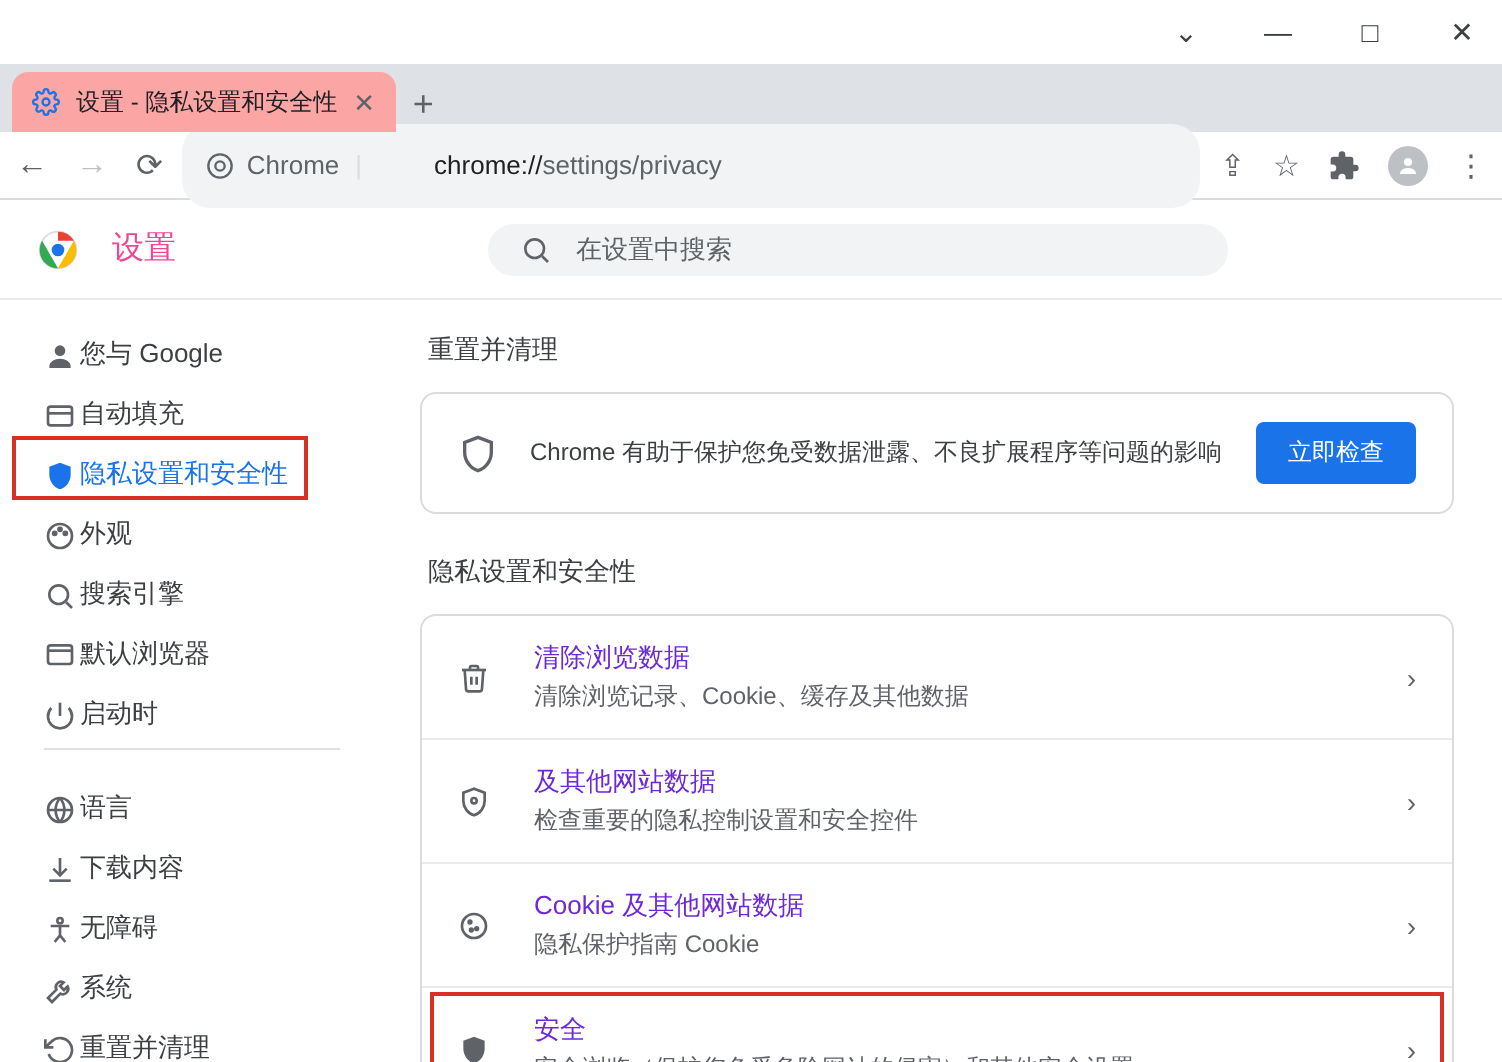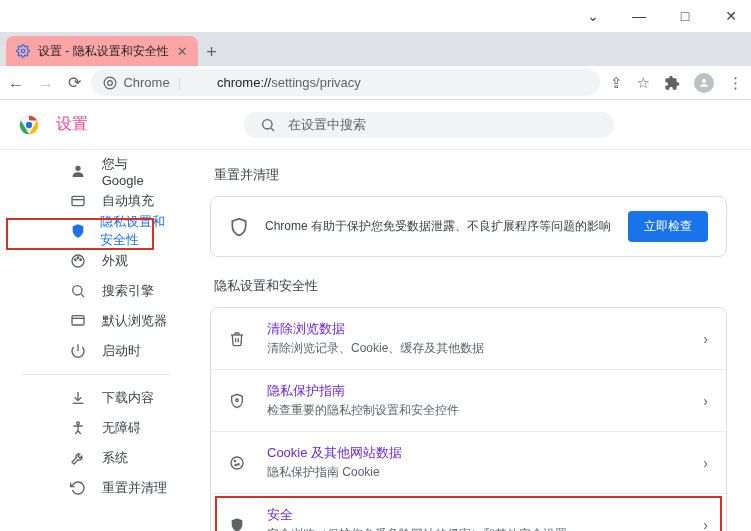--- a/index.html
+++ b/index.html
@@ -10,34 +10,34 @@
 
   .tab-strip { height: 34px; display: flex; align-items: flex-end; background: #dee1e6; padding-left: 6px; }
   .tab { background: #fca5a5; border-radius: 8px 8px 0 0; height: 30px; display: flex; align-items: center; padding: 0 10px; gap: 8px; min-width: 190px; position: relative; }
   .tab .favicon { width: 14px; height: 14px; display: flex; align-items: center; justify-content: center; }
   .tab-title { font-size: 12px; flex: 1; white-space: nowrap; overflow: hidden; }
   .tab-close { font-size: 13px; color: #5f6368; }
   .newtab { width: 28px; height: 28px; display: flex; align-items: center; justify-content: center; color: #5f6368; font-size: 18px; }
 
   .addr-bar { height: 34px; display: flex; align-items: center; padding: 0 8px; gap: 10px; border-bottom: 1px solid #dadce0; }
   .nav-icons { display: flex; align-items: center; gap: 14px; color: #5f6368; font-size: 16px; }
-  .addr-field { flex: 1; display: flex; align-items: center; gap: 8px; background: #f1f3f4; border-radius: 14px; height: 27px; padding: 0 12px; color: #5f6368; font-size: 13px; }
+  .addr-field { flex: 1; display: flex; align-items: center; gap: 8px; background: #f1f3f4; border-radius: 14px; height: 42px; padding: 0 12px; color: #5f6368; font-size: 13px; }
   .addr-field .host { color: #202124; margin-left: 28px; }
   .addr-field .path { color: #5f6368; }
   .addr-right { display: flex; align-items: center; gap: 14px; color: #5f6368; font-size: 15px; }
   .avatar { width: 20px; height: 20px; border-radius: 50%; background: #bdc1c6; display:flex;align-items:center;justify-content:center;font-size:12px;color:#fff;}
 
   .subheader { height: 50px; display: flex; align-items: center; padding: 0 18px; gap: 16px; border-bottom: 1px solid #e8eaed; }
   .chrome-logo { width: 22px; height: 22px; }
   .settings-title { font-size: 16px; color: #ec4899; }
   .search-pill { margin-left: 140px; flex: 0 0 370px; background: #f1f3f4; border-radius: 18px; height: 26px; display: flex; align-items: center; padding: 0 16px; gap: 12px; color: #5f6368; }
 
   .main { display: flex; height: calc(531px - 32px - 34px - 34px - 50px); }
   .sidebar { width: 186px; padding-top: 6px; overflow: hidden; }
-  .side-item { height: 30px; display: flex; align-items: center; gap: 14px; padding-left: 22px; color: #3c4043; font-size: 13px; border-radius: 0 15px 15px 0; margin-right: 14px; margin-left: 48px; }
+  .side-item { height: 30px; display: flex; align-items: flex-end; padding-left: 22px; color: #3c4043; font-size: 13px; border-radius: 0 15px 15px 0; margin-right: 14px; }
   .side-item .si-icon { width: 18px; text-align: center; color: #5f6368; font-size: 15px; }
   .side-item.active .si-icon, .side-item.active { color: #1a73e8; }
   .side-divider { height: 1px; background: #e0e0e0; margin: 8px 16px 8px 22px; }
   .side-highlight { position: absolute; border: 2px solid #d93025; pointer-events: none; }
 
   .content { flex: 1; padding: 12px 24px 0 24px; overflow-y: auto; }
   .section-title { font-size: 13px; color: #3c4043; margin: 4px 0 12px 4px; }
 
   .card { border: 1px solid #dadce0; border-radius: 8px; background: #fff; margin-bottom: 20px; }
   .check-card { display: flex; align-items: center; padding: 14px 18px; gap: 16px; }
@@ -203,20 +203,29 @@
             </svg>
           </span>
           <span>启动时</span>
         </div>
       </div>
     <div class="side-divider"></div>
     <div id="sidebar-advanced">
         <div class="side-item">
           <span class="si-icon">
             <svg width="16" height="16" viewBox="0 0 24 24" fill="none" stroke="#5f6368" stroke-width="2">
+              <circle cx="12" cy="12" r="9"></circle>
+              <path d="M3 12h18M12 3a14 14 0 0 1 0 18M12 3a14 14 0 0 0 0 18"></path>
+            </svg>
+          </span>
+          <span>语言</span>
+        </div>
+        <div class="side-item">
+          <span class="si-icon">
+            <svg width="16" height="16" viewBox="0 0 24 24" fill="none" stroke="#5f6368" stroke-width="2">
               <path d="M12 3v12"></path>
               <polyline points="7 11 12 16 17 11"></polyline>
               <path d="M4 20h16"></path>
             </svg>
           </span>
           <span>下载内容</span>
         </div>
         <div class="side-item">
           <span class="si-icon">
             <svg width="16" height="16" viewBox="0 0 24 24" fill="none" stroke="#5f6368" stroke-width="2">
@@ -278,21 +287,21 @@
           <span class="row-arrow">›</span>
         </div>
         <div class="row">
           <span class="row-icon">
             <svg width="16" height="16" viewBox="0 0 24 24" fill="none" stroke="#5f6368" stroke-width="2">
               <path d="M12 2 4 5v6c0 5 3.4 9.7 8 11 4.6-1.3 8-6 8-11V5l-8-3z"></path>
               <circle cx="12" cy="11" r="2"></circle>
             </svg>
           </span>
           <div class="row-body">
-            <div class="row-title">隐私保护指南</div>
+            <div class="row-title">及其他网站数据</div>
             <div class="row-sub">检查重要的隐私控制设置和安全控件</div>
           </div>
           <span class="row-arrow">›</span>
         </div>
         <div class="row">
           <span class="row-icon">
             <svg width="16" height="16" viewBox="0 0 24 24" fill="none" stroke="#5f6368" stroke-width="2">
               <circle cx="12" cy="12" r="9"></circle>
               <circle cx="9" cy="9" r="1" fill="#5f6368"></circle>
               <circle cx="14" cy="14" r="1" fill="#5f6368"></circle>

